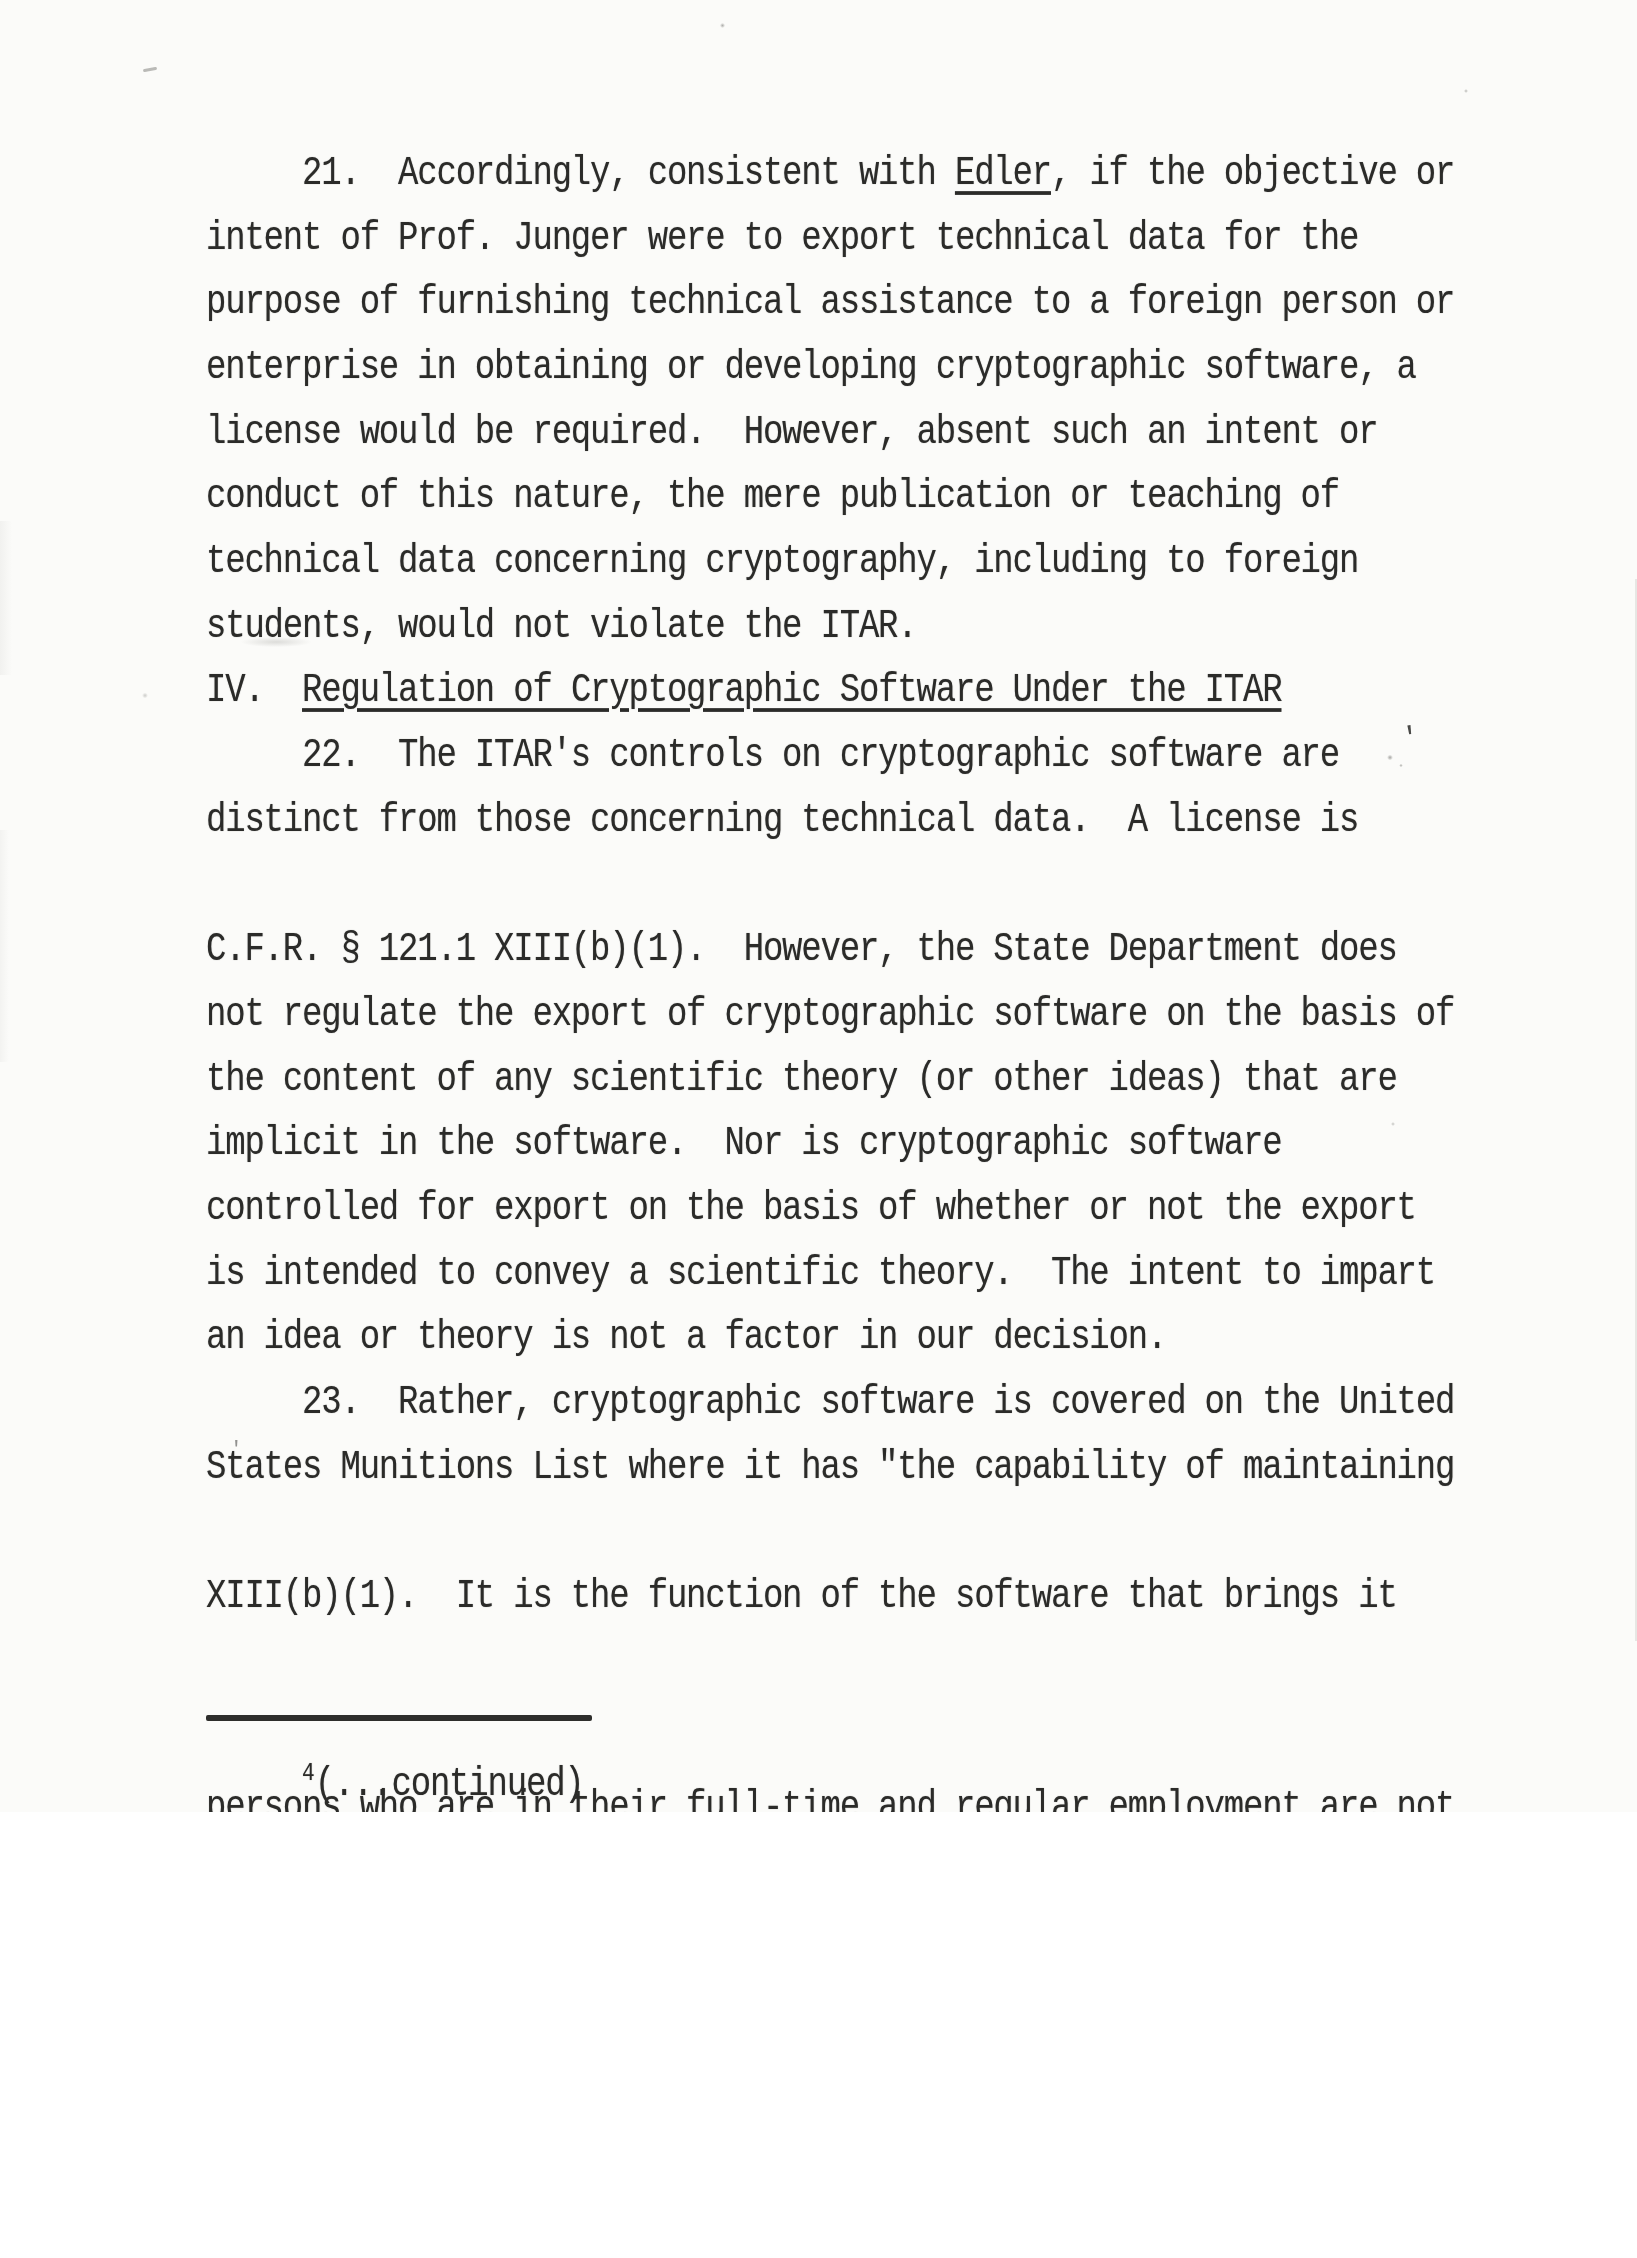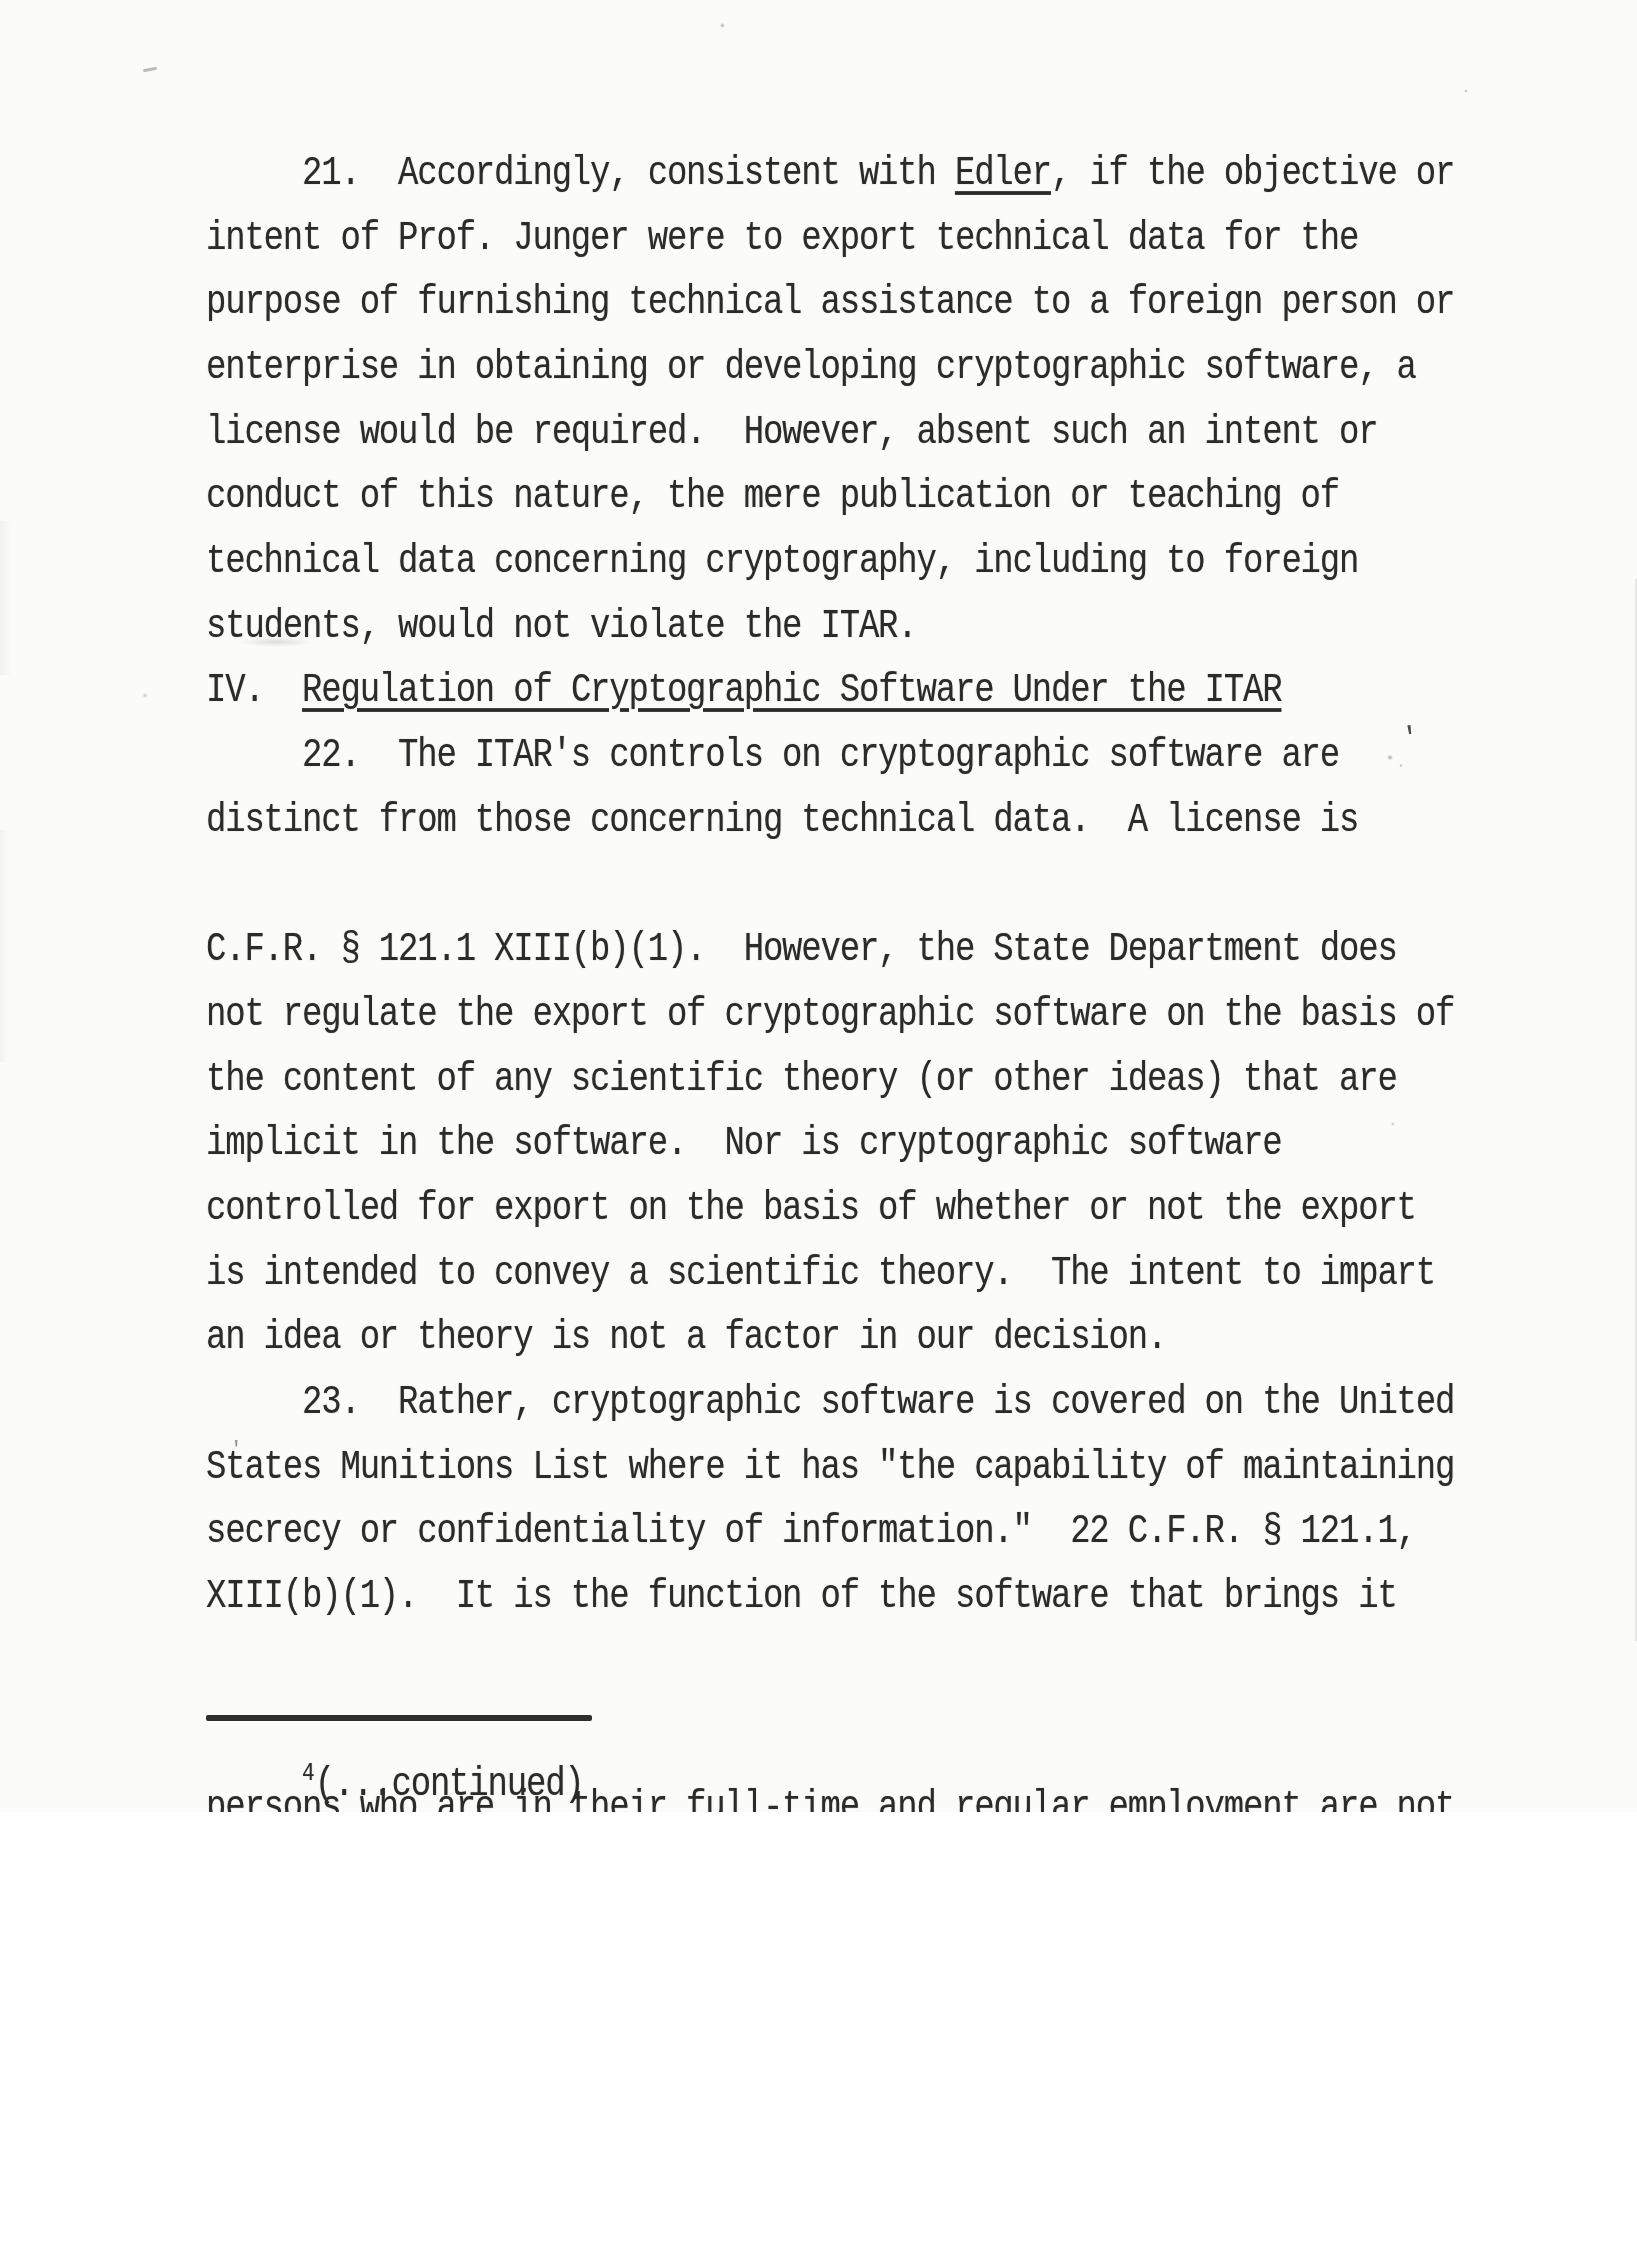--- a/index.html
+++ b/index.html
@@ -87,21 +87,20 @@
       <div class="line" style="top: 788px;"><span class="tw"><span>distinct from those concerning technical data.  A license is</span></span></div>
       <div class="line" style="top: 917px;"><span class="tw"><span>C.F.R. § 121.1 XIII(b)(1).  However, the State Department does</span></span></div>
       <div class="line" style="top: 982px;"><span class="tw"><span>not regulate the export of cryptographic software on the basis of</span></span></div>
       <div class="line" style="top: 1047px;"><span class="tw"><span>the content of any scientific theory (or other ideas) that are</span></span></div>
       <div class="line" style="top: 1176px;"><span class="tw"><span>controlled for export on the basis of whether or not the export</span></span></div>
       <div class="line" style="top: 1111px;"><span class="tw"><span>implicit in the software.  Nor is cryptographic software</span></span></div>
       <div class="line" style="top: 1241px;"><span class="tw"><span>is intended to convey a scientific theory.  The intent to impart</span></span></div>
       <div class="line" style="top: 1305px;"><span class="tw"><span>an idea or theory is not a factor in our decision.</span></span></div>
       <div class="line" style="top: 1370px;"><span class="tw"><span>     23.  Rather, cryptographic software is covered on the United</span></span></div>
       <div class="line" style="top: 1435px;"><span class="tw"><span>States Munitions List where it has "the capability of maintaining</span></span></div>
-      <div class="line" style="top: 1499px;"><span class="tw"><span>secrecy or confidentiality of information."  22 C.F.R. § 121.1,</span></span></div>
       <div class="line" style="top: 1564px;"><span class="tw"><span>XIII(b)(1).  It is the function of the software that brings it</span></span></div>
     </div>
 
   <div class="footnote-rule"></div>
 
   <div class="textlayer">
       <div class="fline" style="top: 1758px; text-align: center;"><span class="tw"><span>     </span><sup>4</sup><span>(...continued)</span></span></div>
       <div class="fline" style="top: 1791px;"><span class="tw"><span>persons who are in their full-time and regular employment are not</span></span></div>
       <div class="fline" style="top: 1823px;"><span class="tw"><span>regulated.  22 C.F.R. § 125.4(b)(10).</span></span></div>
     </div>

